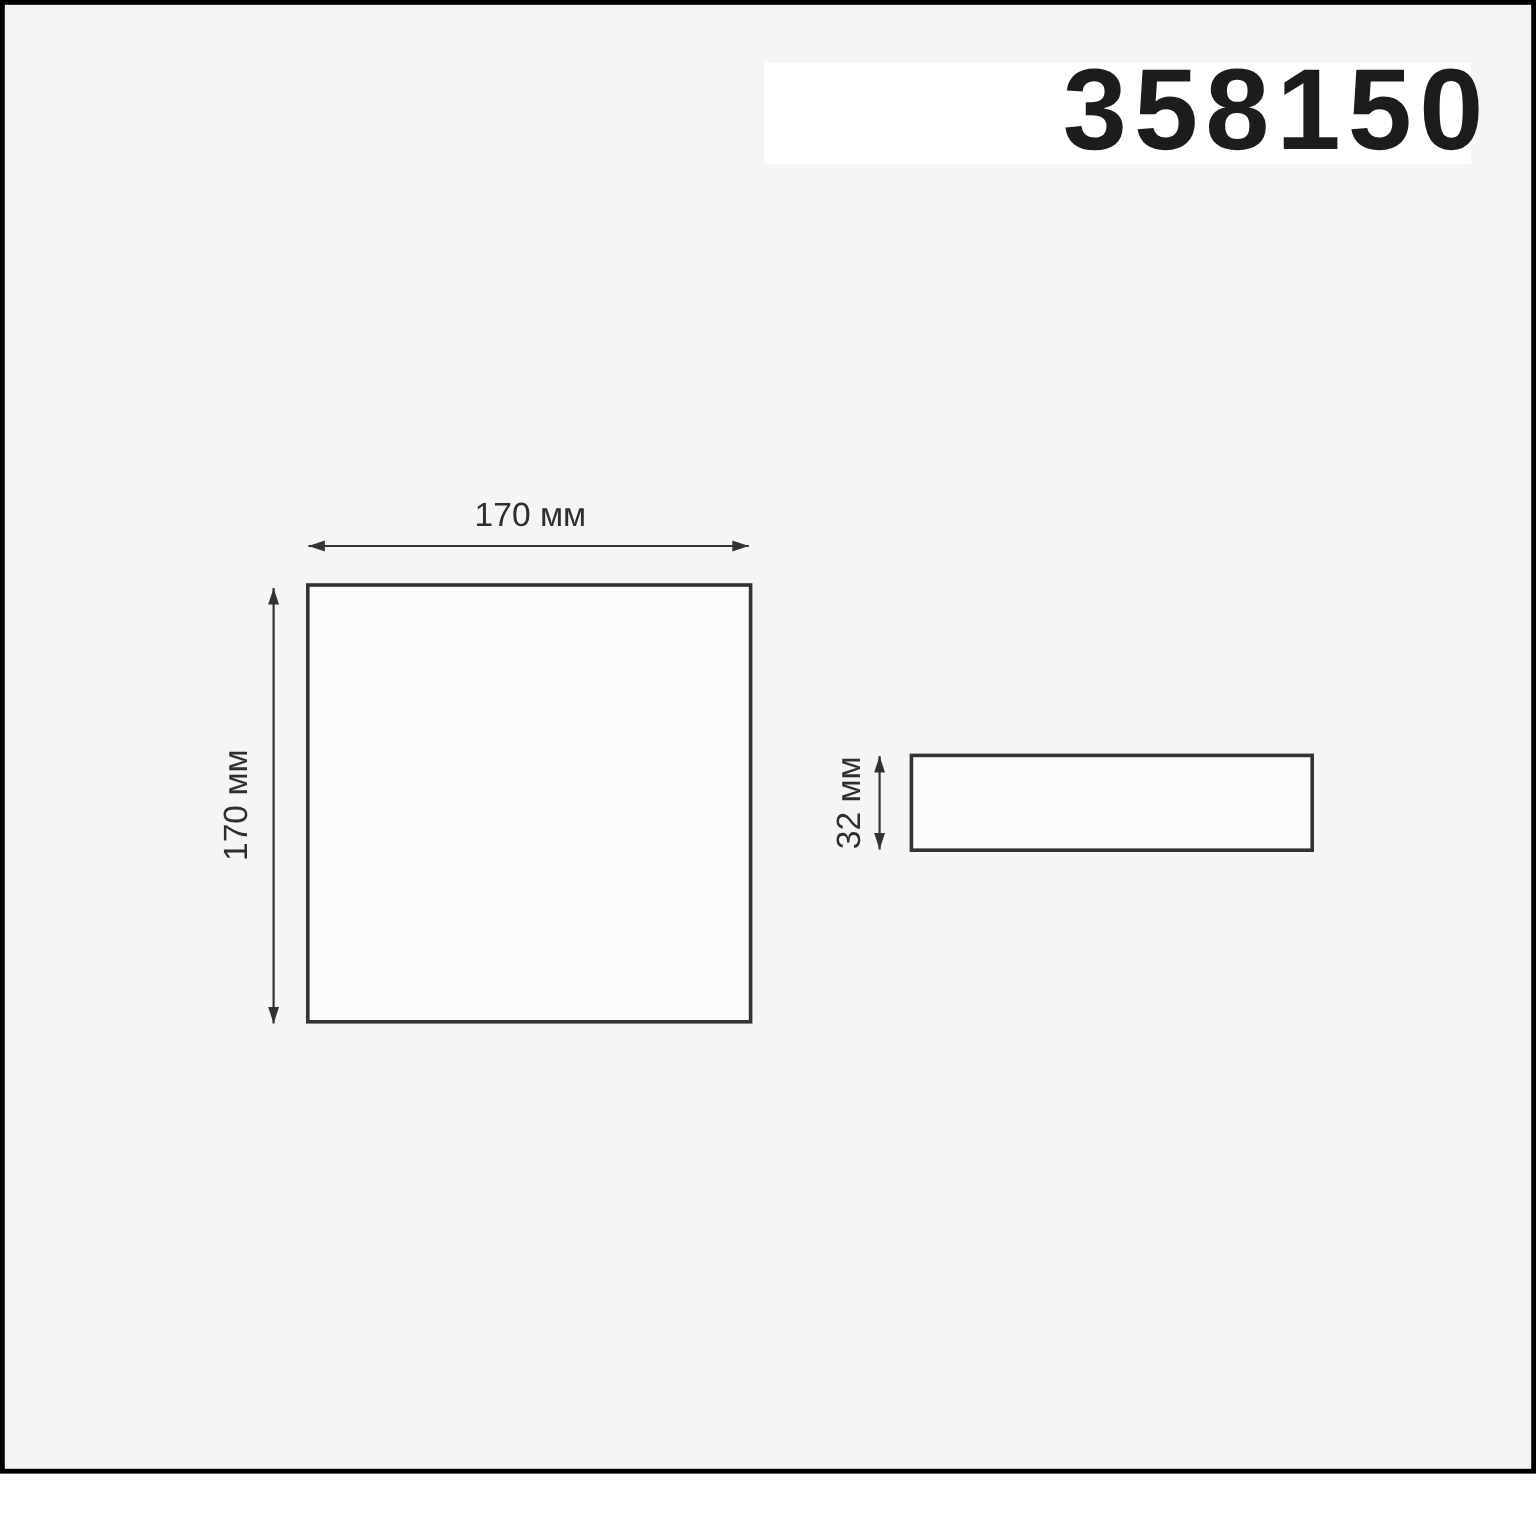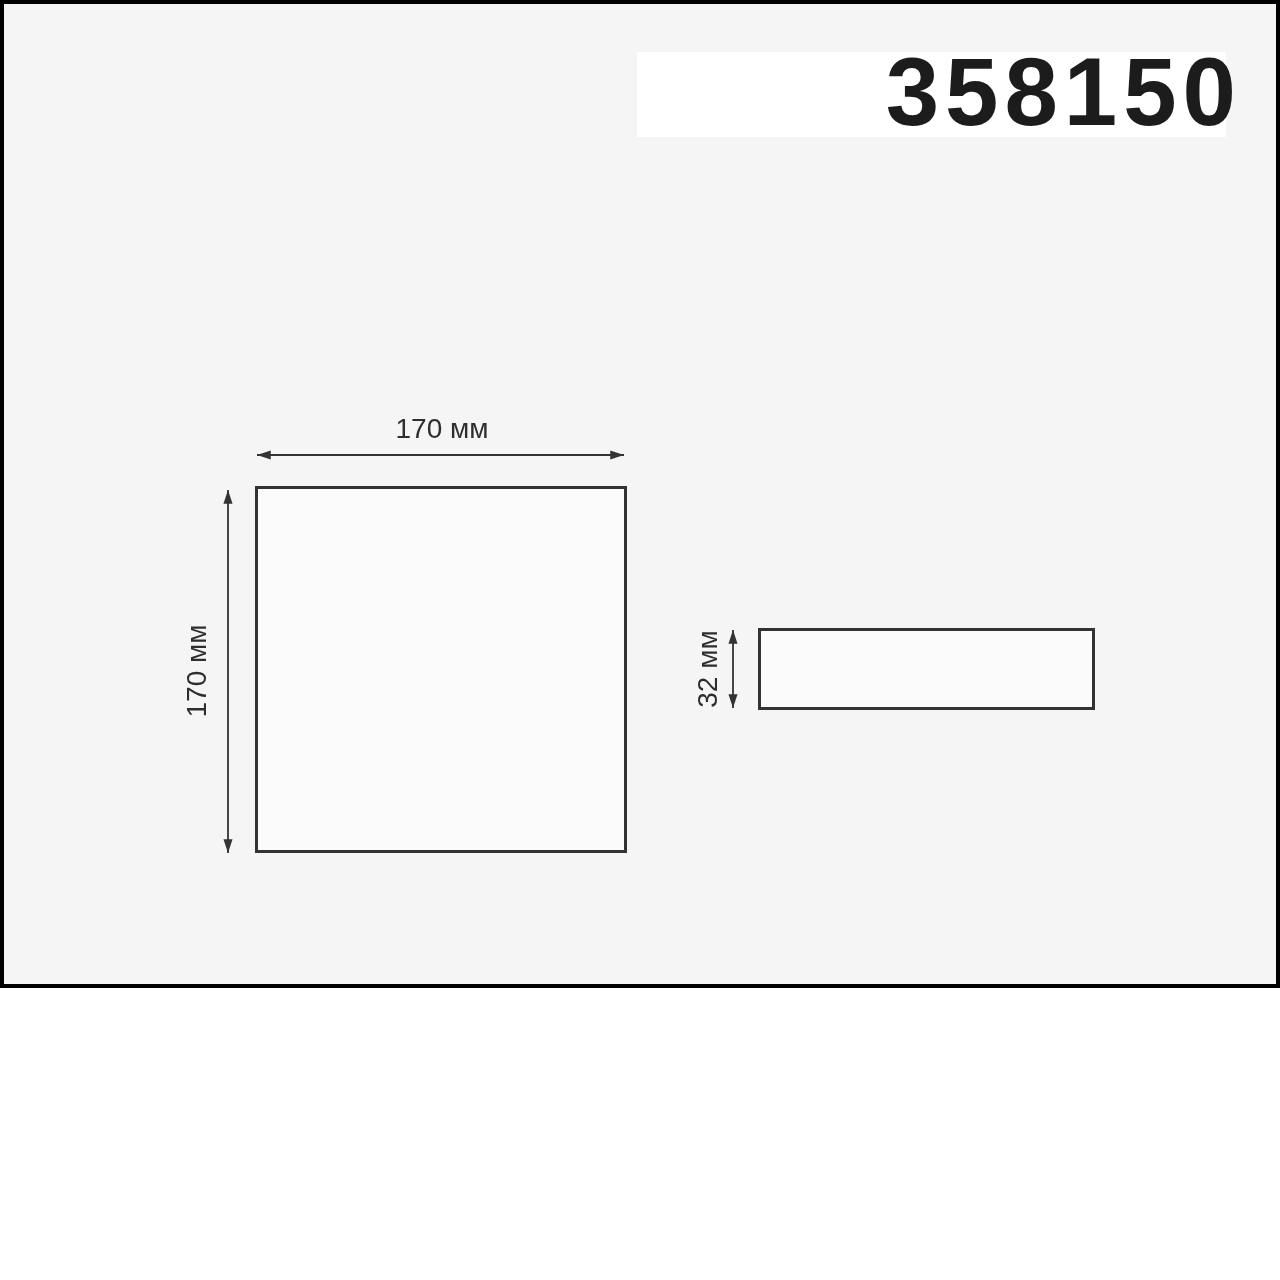--- a/index.html
+++ b/index.html
@@ -13,21 +13,21 @@
   }
   * { margin: 0; padding: 0; box-sizing: border-box; }
   html, body { width: 1280px; height: 1280px; }
   body {
     font-family: "Liberation Sans", "DejaVu Sans", sans-serif;
     background: #ffffff;
   }
   .canvas {
     position: relative;
     width: 1280px;
-    height: 988px;
+    height: 1228px;
     background: var(--background);
     border: 4px solid var(--frame);
     overflow: hidden;
     padding-left: 43px;
   }
   .code-band {
     position: absolute;
     left: 633px;
     top: 48px;
     width: 589px;

